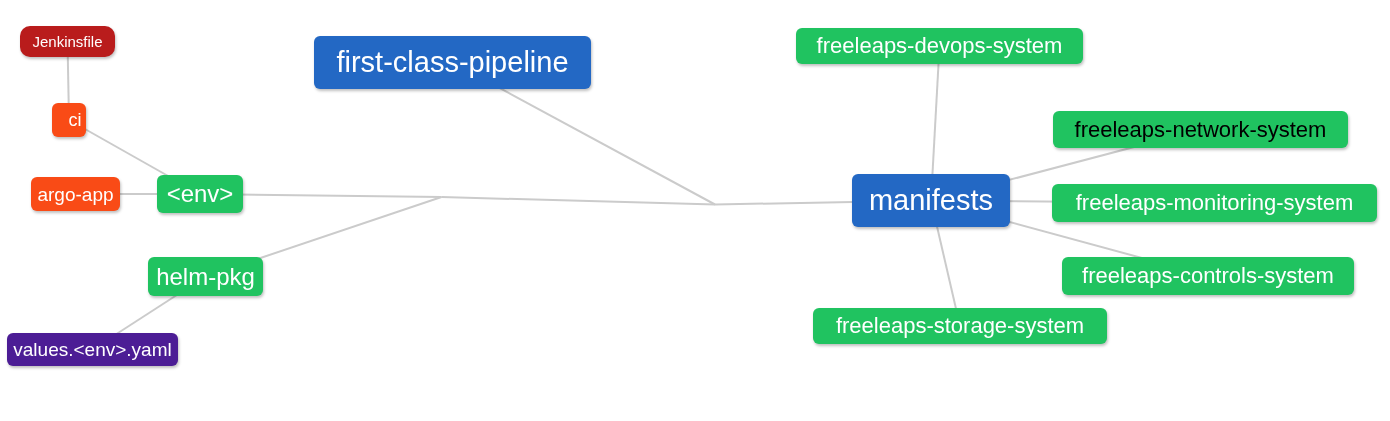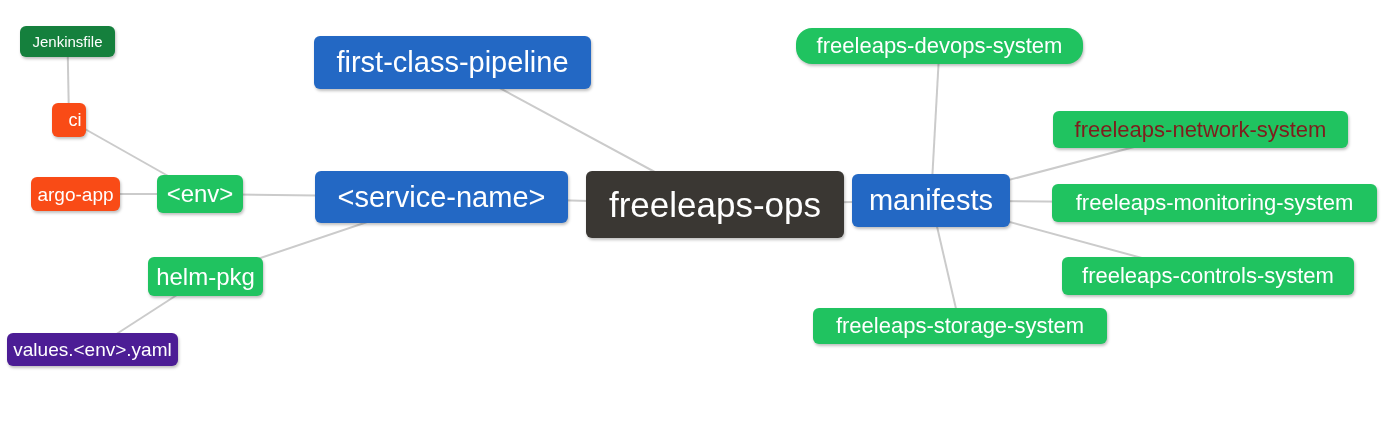--- a/index.html
+++ b/index.html
@@ -50,28 +50,26 @@
       <line x1="92.5" y1="349.5" x2="205.5" y2="276.5" stroke="#CBCBCB" stroke-width="2"></line>
       <line x1="452.5" y1="62.5" x2="715" y2="204.5" stroke="#CBCBCB" stroke-width="2"></line>
       <line x1="441.5" y1="197" x2="715" y2="204.5" stroke="#CBCBCB" stroke-width="2"></line>
       <line x1="715" y1="204.5" x2="931" y2="200.5" stroke="#CBCBCB" stroke-width="2"></line>
       <line x1="931" y1="200.5" x2="939.5" y2="46" stroke="#CBCBCB" stroke-width="2"></line>
       <line x1="931" y1="200.5" x2="1200.5" y2="129.5" stroke="#CBCBCB" stroke-width="2"></line>
       <line x1="931" y1="200.5" x2="1214.5" y2="203" stroke="#CBCBCB" stroke-width="2"></line>
       <line x1="931" y1="200.5" x2="1208" y2="276" stroke="#CBCBCB" stroke-width="2"></line>
       <line x1="931" y1="200.5" x2="960" y2="326" stroke="#CBCBCB" stroke-width="2"></line>
     </svg>
-<div class="node" style="left: 20px; top: 26px; width: 95px; height: 31px; font-size: 15px; background: #15803d; color: rgb(255, 255, 255);">Jenkinsfile</div>
+<div class="node" style="left: 20px; top: 26px; width: 95px; height: 31px; font-size: 15px; background: #b91c1c; color: rgb(255, 255, 255); border-radius: 10px;">Jenkinsfile</div>
     <div class="node" style="left: 52px; top: 103px; width: 34px; height: 34px; font-size: 18px; background: rgb(249, 75, 22); color: rgb(255, 255, 255); padding-left: 12px;">ci</div>
     <div class="node" style="left: 31px; top: 177px; width: 89px; height: 34px; font-size: 19px; background: rgb(249, 75, 22); color: rgb(255, 255, 255);">argo-app</div>
     <div class="node" style="left: 157px; top: 175px; width: 86px; height: 38px; font-size: 24px; background: rgb(32, 195, 96); color: rgb(255, 255, 255);">&lt;env&gt;</div>
     <div class="node" style="left: 148px; top: 257px; width: 115px; height: 39px; font-size: 24px; background: rgb(32, 195, 96); color: rgb(255, 255, 255);">helm-pkg</div>
     <div class="node" style="left: 7px; top: 333px; width: 171px; height: 33px; font-size: 19px; background: #4c1d95; color: rgb(255, 255, 255);">values.&lt;env&gt;.yaml</div>
     <div class="node" style="left: 314px; top: 36px; width: 277px; height: 53px; font-size: 29px; background: rgb(35, 104, 196); color: rgb(255, 255, 255);">first-class-pipeline</div>
-    <div class="node" style="left: 315px; top: 171px; width: 253px; height: 52px; font-size: 29px; background: rgb(35, 104, 196); color: rgb(255, 255, 255);">&lt;service-name&gt;</div>
-    <div class="node" style="left: 586px; top: 171px; width: 258px; height: 67px; font-size: 35px; background: rgb(58, 55, 51); color: rgb(255, 255, 255);">freeleaps-ops</div>
     <div class="node" style="left: 852px; top: 174px; width: 158px; height: 53px; font-size: 29px; background: rgb(35, 104, 196); color: rgb(255, 255, 255);">manifests</div>
-    <div class="node" style="left: 796px; top: 28px; width: 287px; height: 36px; font-size: 22px; background: rgb(32, 195, 96); color: rgb(255, 255, 255); border-radius: 16px;">freeleaps-devops-system</div>
-    <div class="node" style="left: 1053px; top: 111px; width: 295px; height: 37px; font-size: 22px; background: rgb(32, 195, 96); color: #7f1d1d;">freeleaps-network-system</div>
+    <div class="node" style="left: 796px; top: 28px; width: 287px; height: 36px; font-size: 22px; background: rgb(32, 195, 96); color: rgb(255, 255, 255);">freeleaps-devops-system</div>
+    <div class="node" style="left: 1053px; top: 111px; width: 295px; height: 37px; font-size: 22px; background: rgb(32, 195, 96); color: #000000;">freeleaps-network-system</div>
     <div class="node" style="left: 1052px; top: 184px; width: 325px; height: 38px; font-size: 22px; background: rgb(32, 195, 96); color: rgb(255, 255, 255);">freeleaps-monitoring-system</div>
     <div class="node" style="left: 1062px; top: 257px; width: 292px; height: 38px; font-size: 22px; background: rgb(32, 195, 96); color: rgb(255, 255, 255);">freeleaps-controls-system</div>
     <div class="node" style="left: 813px; top: 308px; width: 294px; height: 36px; font-size: 22px; background: rgb(32, 195, 96); color: rgb(255, 255, 255);">freeleaps-storage-system</div>
   </div>
 
 </body></html>

